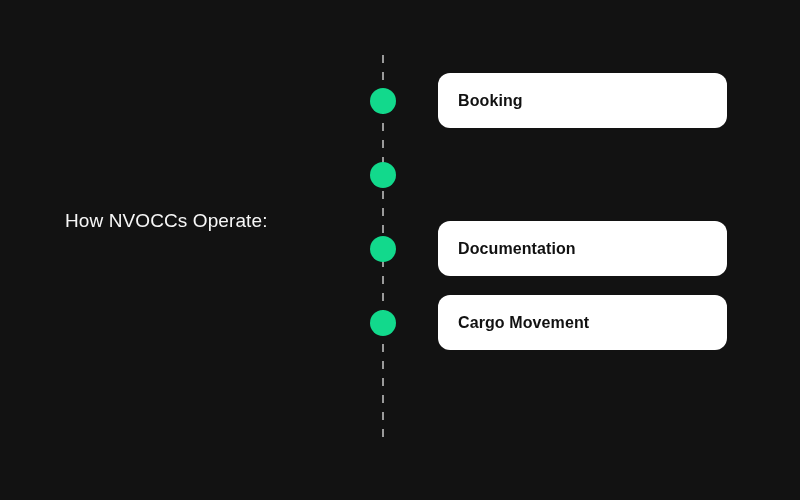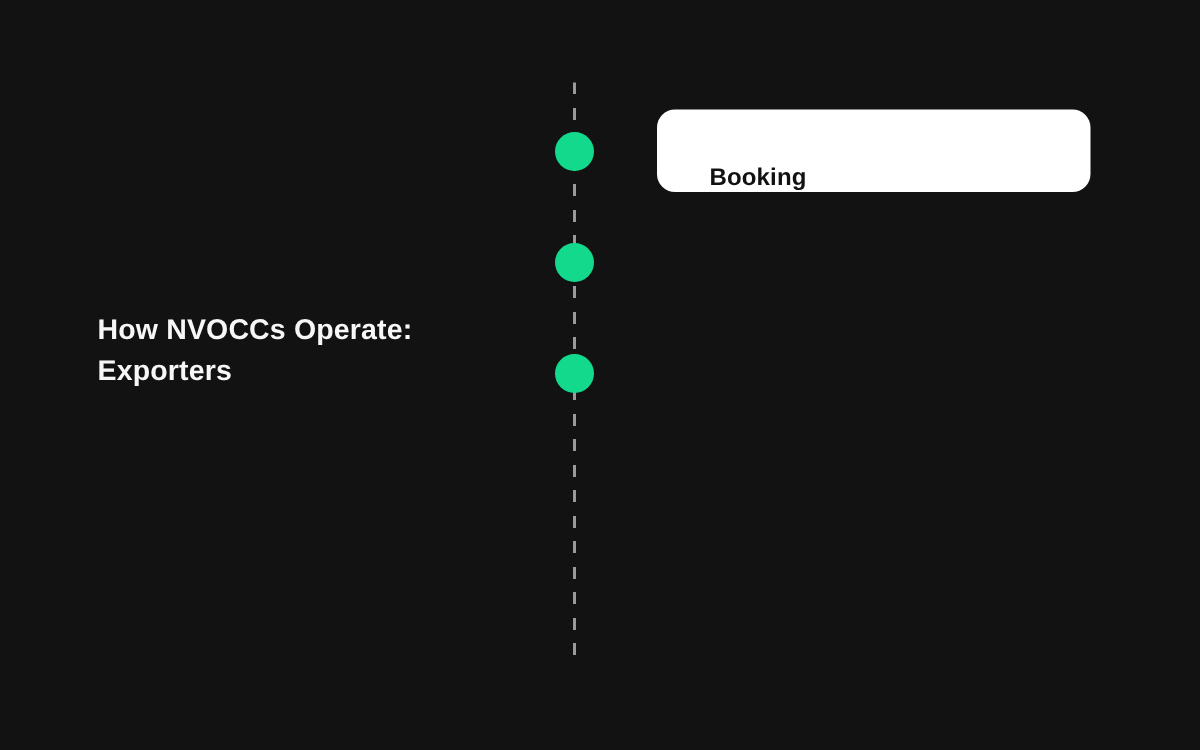--- a/index.html
+++ b/index.html
@@ -15,21 +15,21 @@
     overflow: hidden;
     font-family: "Liberation Sans", "DejaVu Sans", sans-serif;
   }
   .title {
     position: absolute;
     left: 65px;
     top: 207px;
     width: 280px;
     color: #f7f7f7;
     font-size: 19px;
-    font-weight: 700;
+    font-weight: 400;
     line-height: 27px;
     letter-spacing: 0.1px;
   }
   .timeline-line {
     position: absolute;
     left: 382px;
     top: 55px;
     width: 2px;
     height: 390px;
     background: repeating-linear-gradient(
@@ -60,56 +60,64 @@
     background: var(--accent, #12d98c);
     flex: 0 0 auto;
   }
   .card {
     margin-left: 42px;
     width: 289px;
     height: 55px;
     background: #ffffff;
     border-radius: 12px;
     display: flex;
-    align-items: flex-end;
-    padding-left: 35px;
+    align-items: center;
+    padding-left: 20px;
     box-sizing: border-box;
   }
   .card-label {
     color: #111111;
     font-size: 16px;
     font-weight: 700;
     letter-spacing: 0.1px;
   }
 </style>
 </head>
 <body>
 
 <div class="canvas" style="--bg: #121212; --accent: #12d98c; --line: #9a9a9a;">
 
   <div class="title">
     <div>How NVOCCs Operate:</div>
-    <div>Exporters</div>
   </div>
 
   <div class="timeline-line"></div>
 
   <div class="steps">
 
     <div class="step">
       <div class="dot"></div>
       <div class="card">
         <span class="card-label">Booking</span>
       </div>
     </div>
 
     <div class="step">
       <div class="dot"></div>
     </div>
 
     <div class="step">
       <div class="dot"></div>
+      <div class="card">
+        <span class="card-label">Documentation</span>
+      </div>
     </div>
 
+    <div class="step">
+      <div class="dot"></div>
+      <div class="card">
+        <span class="card-label">Cargo Movement</span>
+      </div>
+    </div>
 
 
   </div>
 </div>
 
 </body></html>

